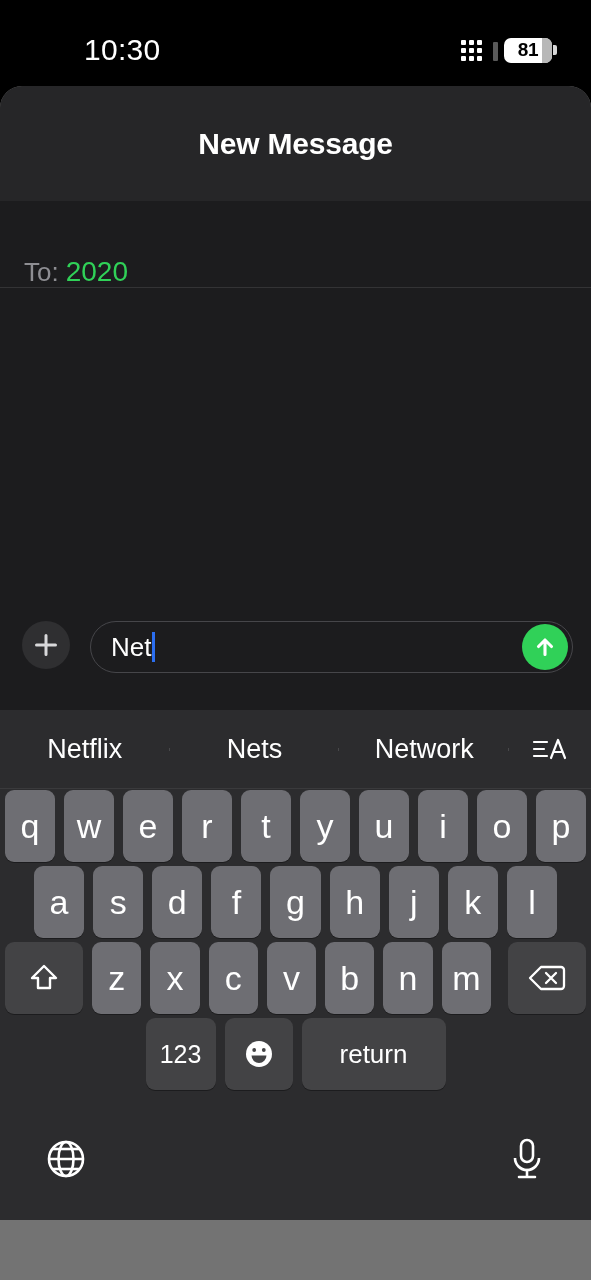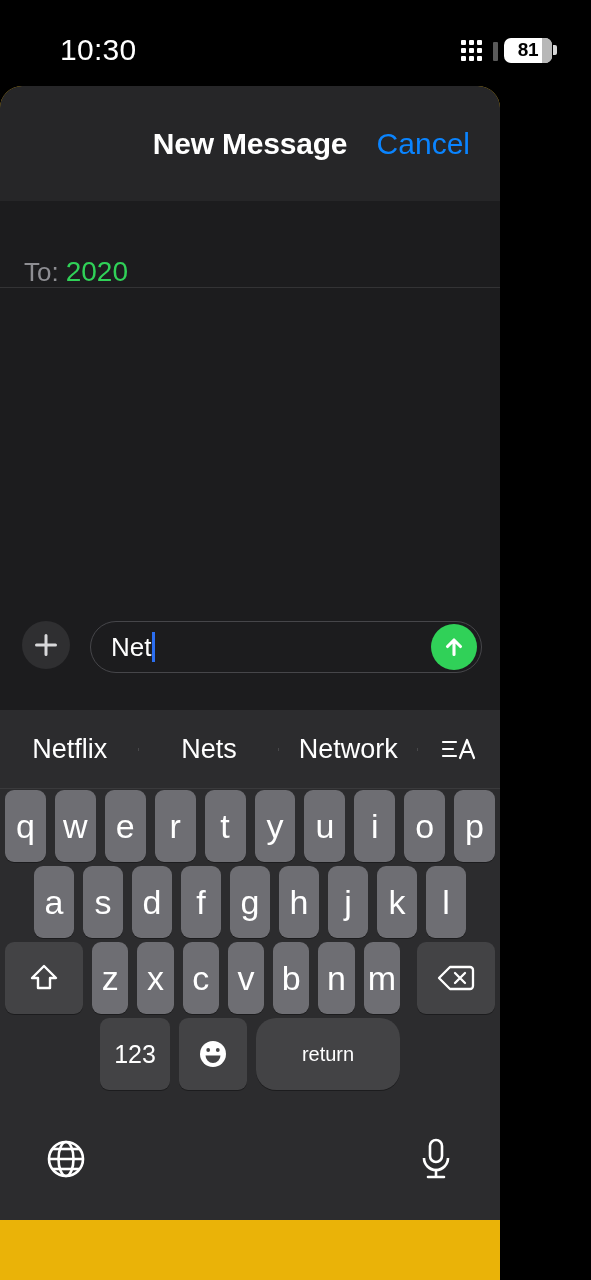--- a/index.html
+++ b/index.html
@@ -10,21 +10,21 @@
     -webkit-font-smoothing:antialiased;
     overflow:hidden;
   }
   #screen { position:relative; width:591px; height:1280px; background:#000; }
 
   
   #status-bar {
     position:absolute; top:0; left:0; width:591px; height:100px;
     background:#000;
     display:flex; align-items:center; justify-content:space-between;
-    padding:0 34px 0 60px;
+    padding:0 34px 0 84px;
   }
   #status-time { color:#fff; font-size:30px; font-weight:400; letter-spacing:0.3px; }
   #status-right { display:flex; align-items:center; gap:6px; }
   .sig-grid { display:grid; grid-template-columns:repeat(4,5px); grid-template-rows:repeat(3,5px);
               gap:3px; align-items:end; }
   .sig-dot { width:5px; height:5px; background:#fff; border-radius:1px; }
   .sig-dot.off { background:#000; }
   .sig-bar-tall { width:5px; height:19px; background:#fff; border-radius:1px; align-self:end; }
   .sig-bar-tall.dim { background:#5a5a5a; }
   #battery-wrap { display:flex; align-items:center; }
@@ -32,22 +32,22 @@
     width:48px; height:25px; border-radius:7px; background:#fff;
     display:flex; align-items:center; justify-content:center; position:relative;
     overflow:hidden;
   }
   #battery-fill { position:absolute; right:0; top:0; bottom:0; width:10px; background:#b8b8b8; }
   #battery-level { position:relative; color:#000; font-size:19px; font-weight:700; letter-spacing:-0.3px; }
   #battery-nub { width:4px; height:10px; background:#d8d8d8; border-radius:0 2px 2px 0; margin-left:1px; }
 
   
   #sheet {
-    position:absolute; top:86px; left:0; width:500px; height:1194px;
-    background:#eab308;
+    position:absolute; top:86px; left:0; width:591px; height:1194px;
+    background:#737373;
     border-radius:22px 22px 0 0;
     overflow:hidden;
   }
   #nav-bar {
     position:relative; height:115px; background:#262628;
     display:flex; align-items:center; justify-content:center;
   }
   #nav-title { color:#fff; font-size:30px; font-weight:700; letter-spacing:-0.2px; }
   #cancel-button {
     position:absolute; right:30px; top:50%; transform:translateY(-50%);
@@ -130,21 +130,21 @@
     cursor:pointer; user-select:none;
   }
   #row1 .key, #row2 .key, #row3 .letter { height:72px; flex:1; }
   .key.special { background:#434345; }
   #key-shift { width:78px; height:72px; flex:none; }
   #key-backspace { width:78px; height:72px; flex:none; margin-left:8px; }
   #row3 { padding:0 5px; }
   #key-123 { width:70px; height:72px; flex:none; font-size:25px; }
   #key-emoji { width:68px; height:72px; flex:none; }
   #key-space { flex:1; height:72px; font-size:26px; background:#7c7c80; }
-  #key-return { width:144px; height:72px; flex:none; font-size:20px;border-radius:20px; }
+  #key-return { width:144px; height:72px; flex:none; font-size:26px; }
 
   
   #kb-bottom {
     position:absolute; bottom:0; left:0; right:0; height:96px;
     display:flex; align-items:center; justify-content:space-between;
     padding:0 42px 22px 42px;
   }
   .bottom-icon { cursor:pointer; }
 </style>
 </head>
@@ -179,21 +179,20 @@
         </div>
         <div id="battery-nub"></div>
       </div>
     </div>
   </div>
 
   <div id="sheet">
 
     <div id="nav-bar">
       <div id="nav-title">New Message</div>
-      <div id="cancel-button">Cancel</div>
     </div>
 
     <div class="field-row with-border">
       <span class="field-label">To:</span>
       <span class="field-value">2020</span>
     </div>
 
 
     <div id="compose-area"></div>
 

